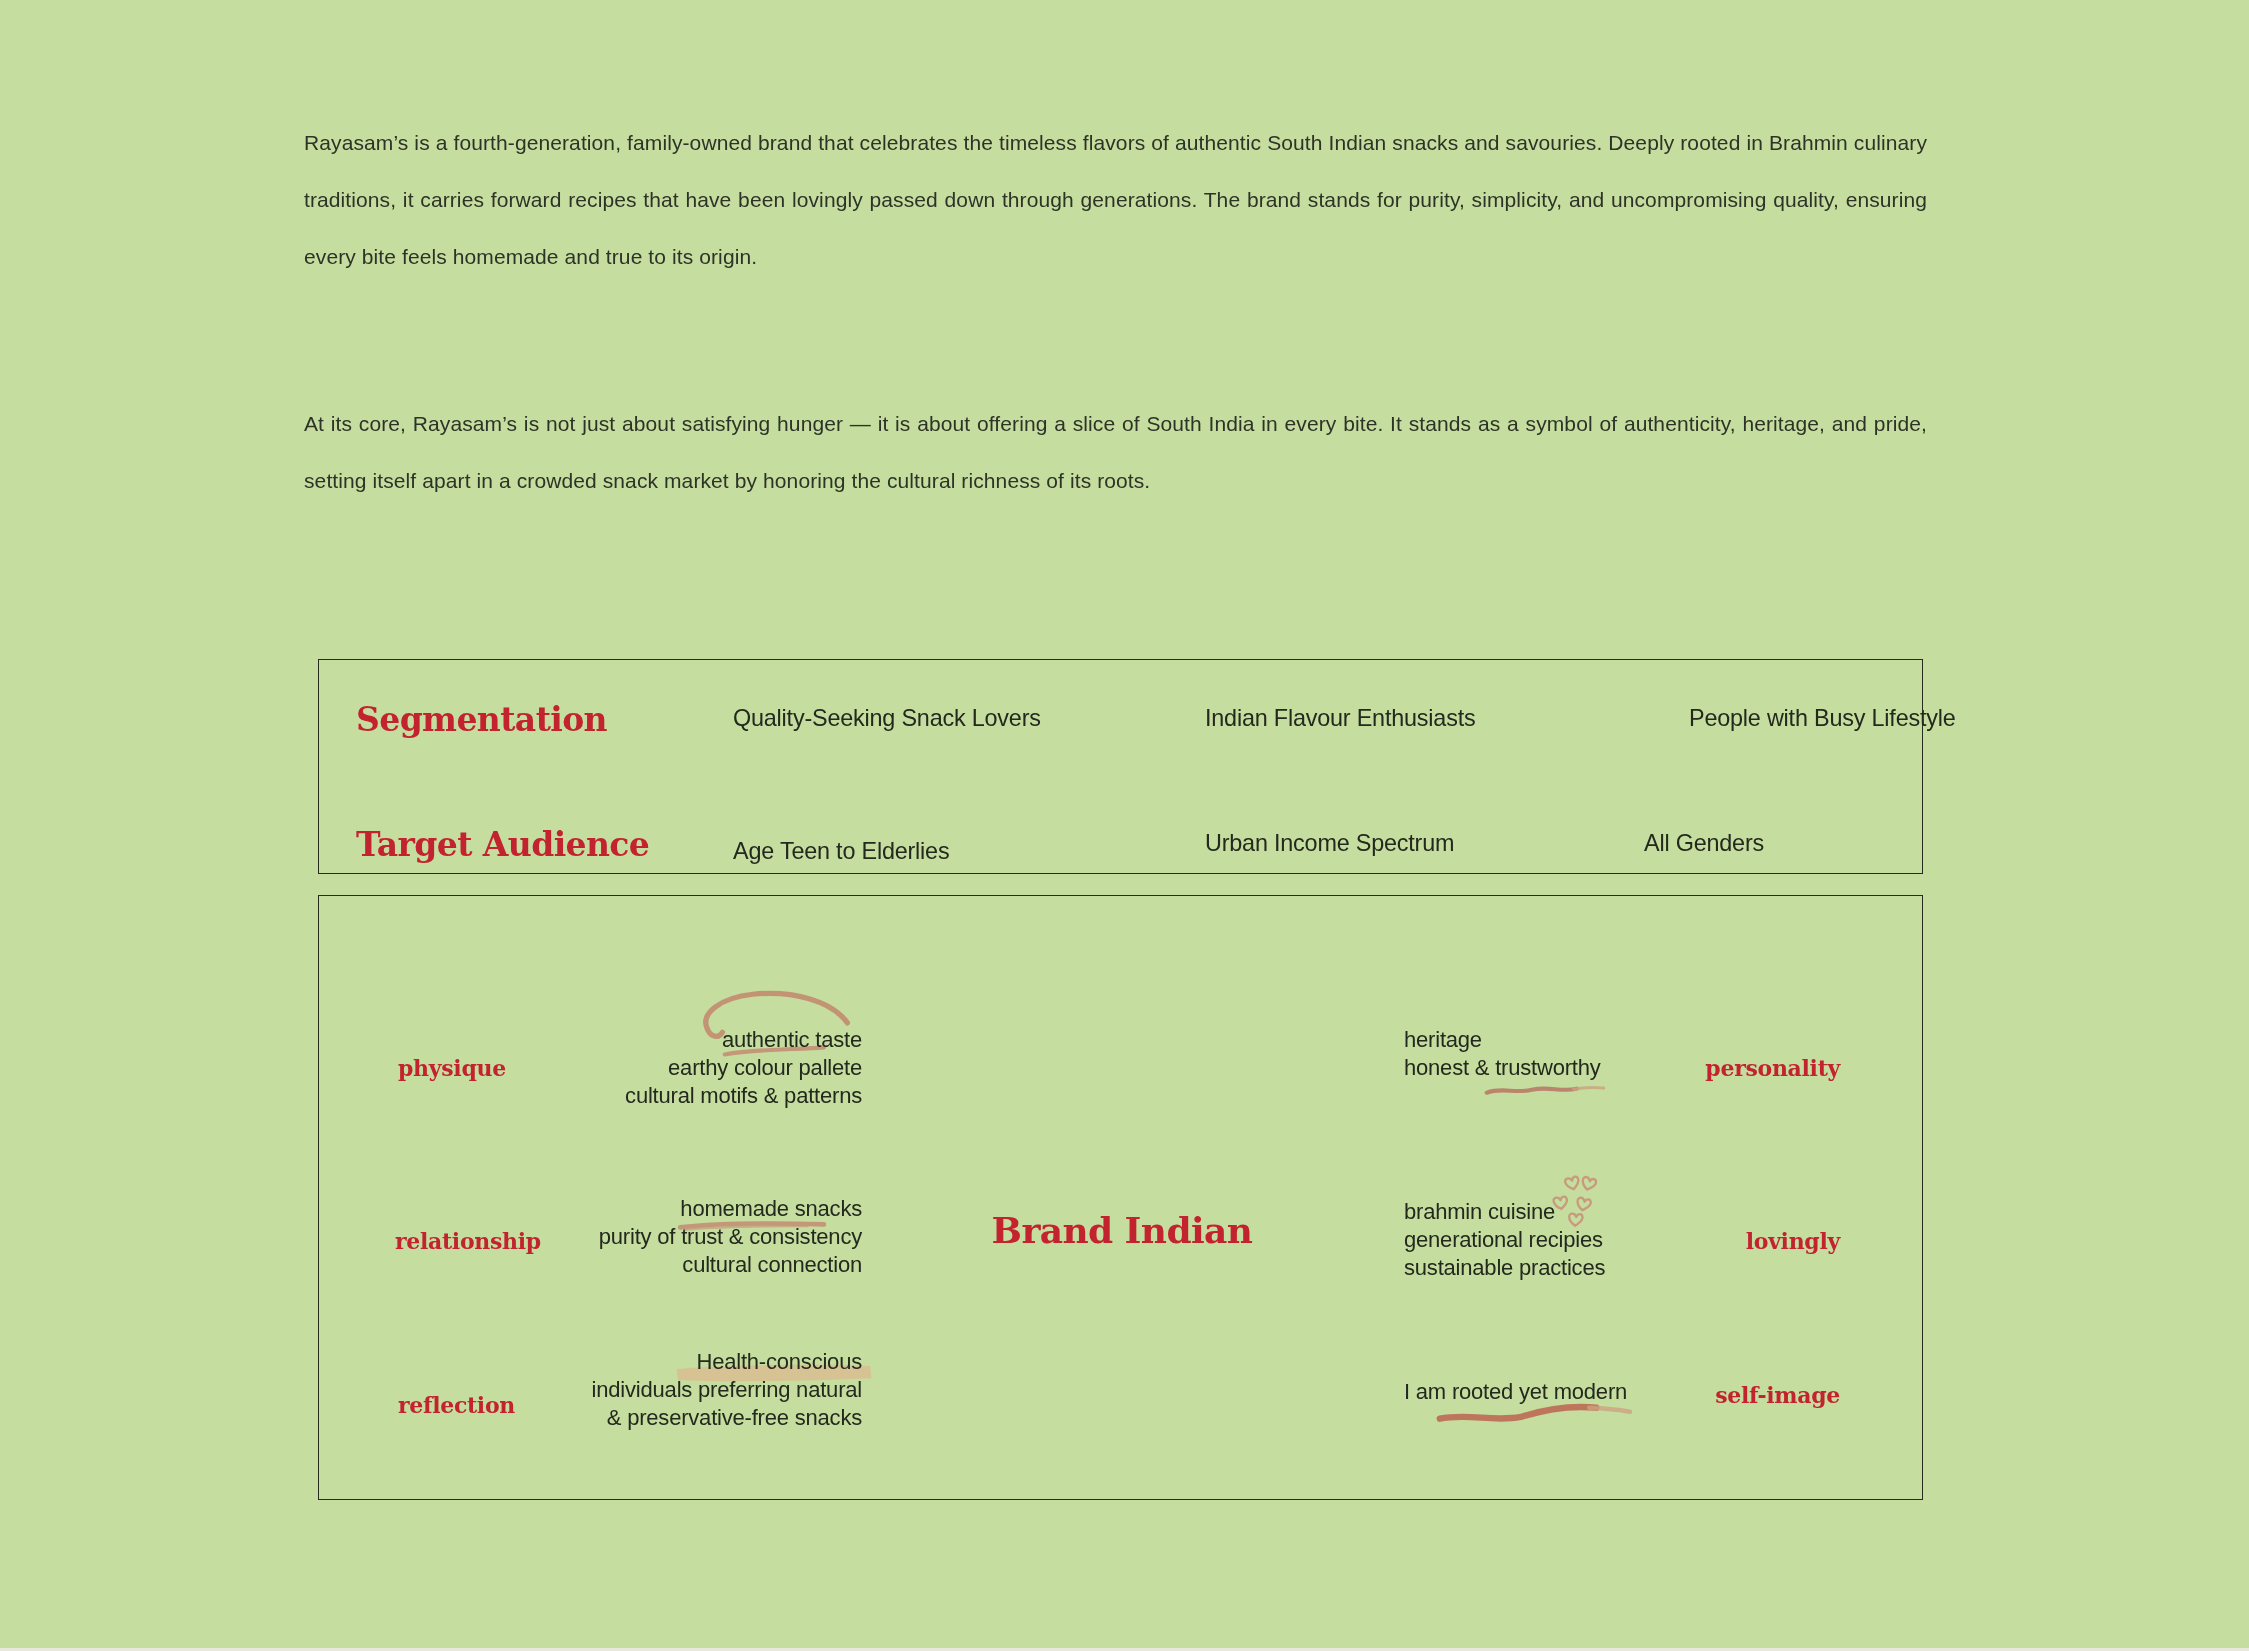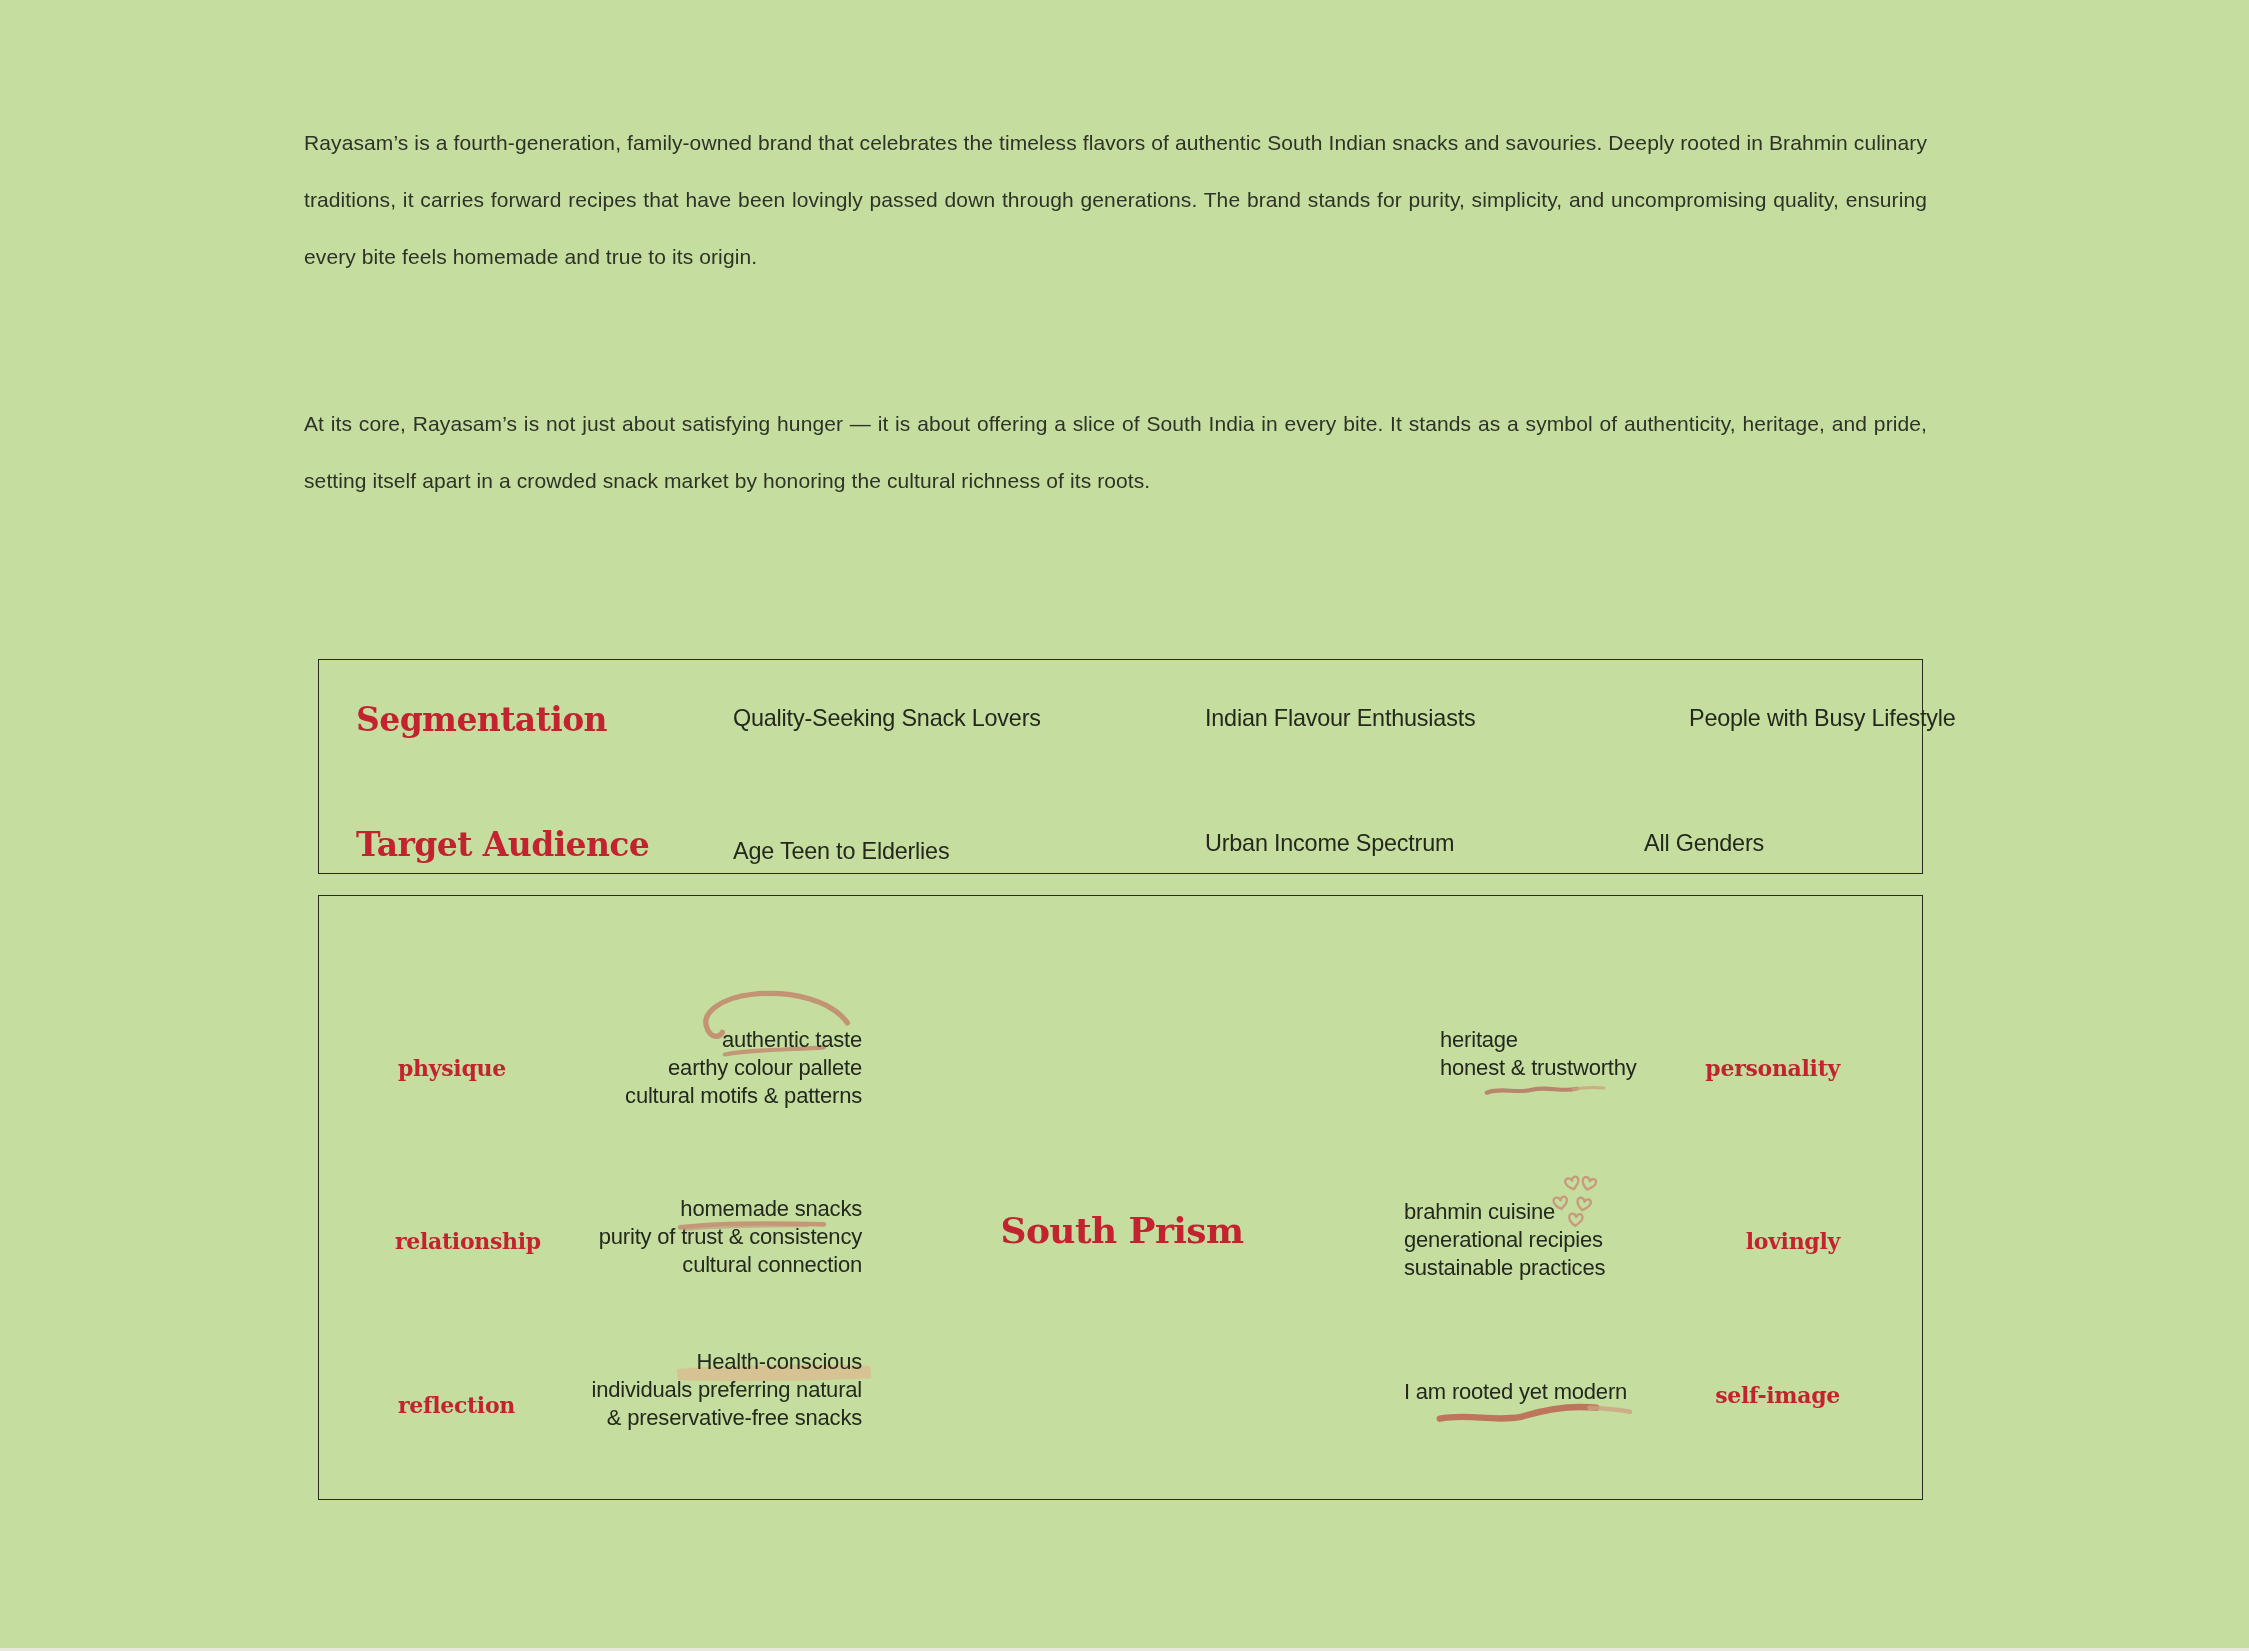--- a/index.html
+++ b/index.html
@@ -44,21 +44,21 @@
   .ta-i3{left:1325px; top:170px;}
 
   .grp{
     position:absolute; font-size:22px; line-height:28px; color:#23291d;
     white-space:nowrap; z-index:2; letter-spacing:-0.2px;
   }
   .grp.right-al{text-align:right; width:445px;}
   .grp-physique{right:1060px; top:130px;}
   .grp-relationship{right:1060px; top:299px;}
   .grp-reflection{right:1060px; top:452px;}
-  .grp-personality{left:1085px; top:130px;margin-left:36px;}
+  .grp-personality{left:1085px; top:130px;}
   .grp-culture{left:1085px; top:302px;}
   .grp-selfimage{left:1085px; top:482px;}
 
   .lbl-physique{left:79px; top:159px;}
   .lbl-relationship{left:76px; top:332px;}
   .lbl-reflection{left:79px; top:496px;}
   .lbl-personality{right:82px; top:159px;}
   .lbl-culture{right:82px; top:332px;}
   .lbl-selfimage{right:82px; top:486px;}
 
@@ -95,21 +95,21 @@
     <span class="cell seg-i3">People with Busy Lifestyle</span>
 
     <span class="red-serif big-head ta-label">Target Audience</span>
     <span class="cell ta-i1">Age Teen to Elderlies</span>
     <span class="cell ta-i2">Urban Income Spectrum</span>
     <span class="cell ta-i3">All Genders</span>
   </div>
 
   <div class="box" id="prism-box">
 
-    <span class="red-serif prism-title">South Prism</span>
+    <span class="red-serif prism-title">Brand Indian</span>
 
     <span class="red-serif small-lbl lbl-physique">physique</span>
     <span class="red-serif small-lbl lbl-relationship">relationship</span>
     <span class="red-serif small-lbl lbl-reflection">reflection</span>
 
     <span class="red-serif small-lbl lbl-personality">personality</span>
     <span class="red-serif small-lbl lbl-culture">lovingly</span>
     <span class="red-serif small-lbl lbl-selfimage">self-image</span>
 
     <div class="grp right-al grp-relationship">

